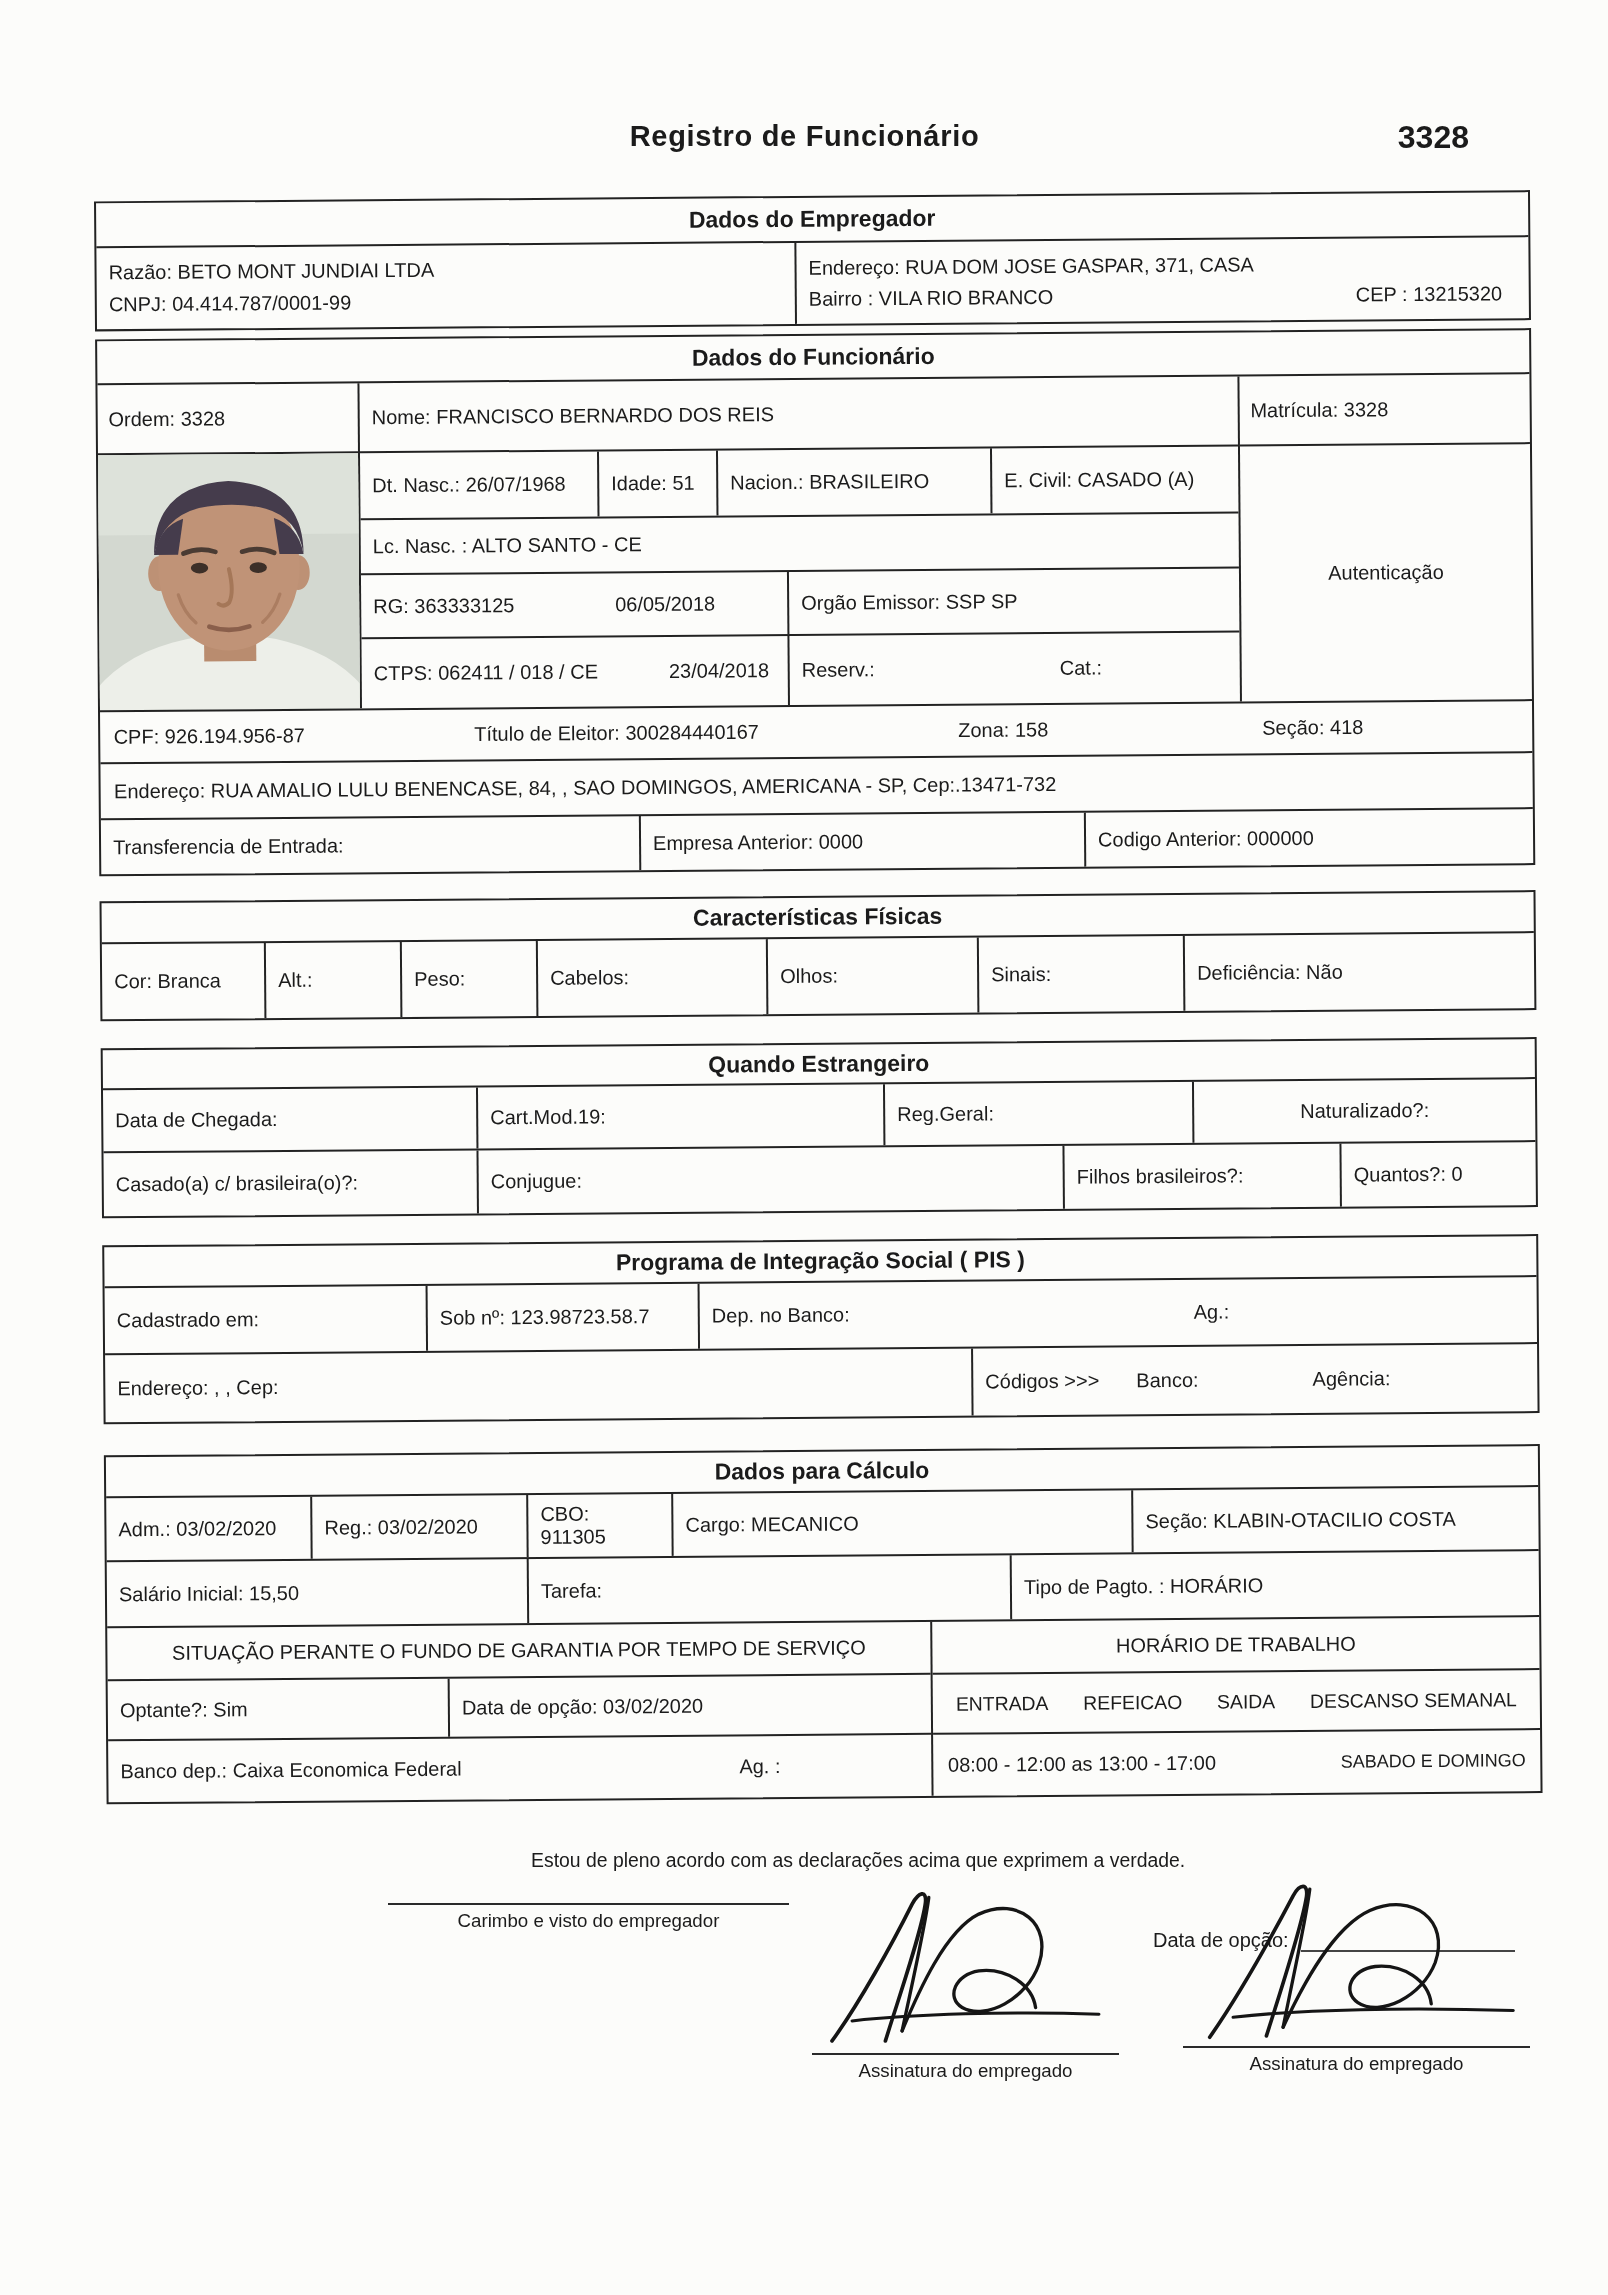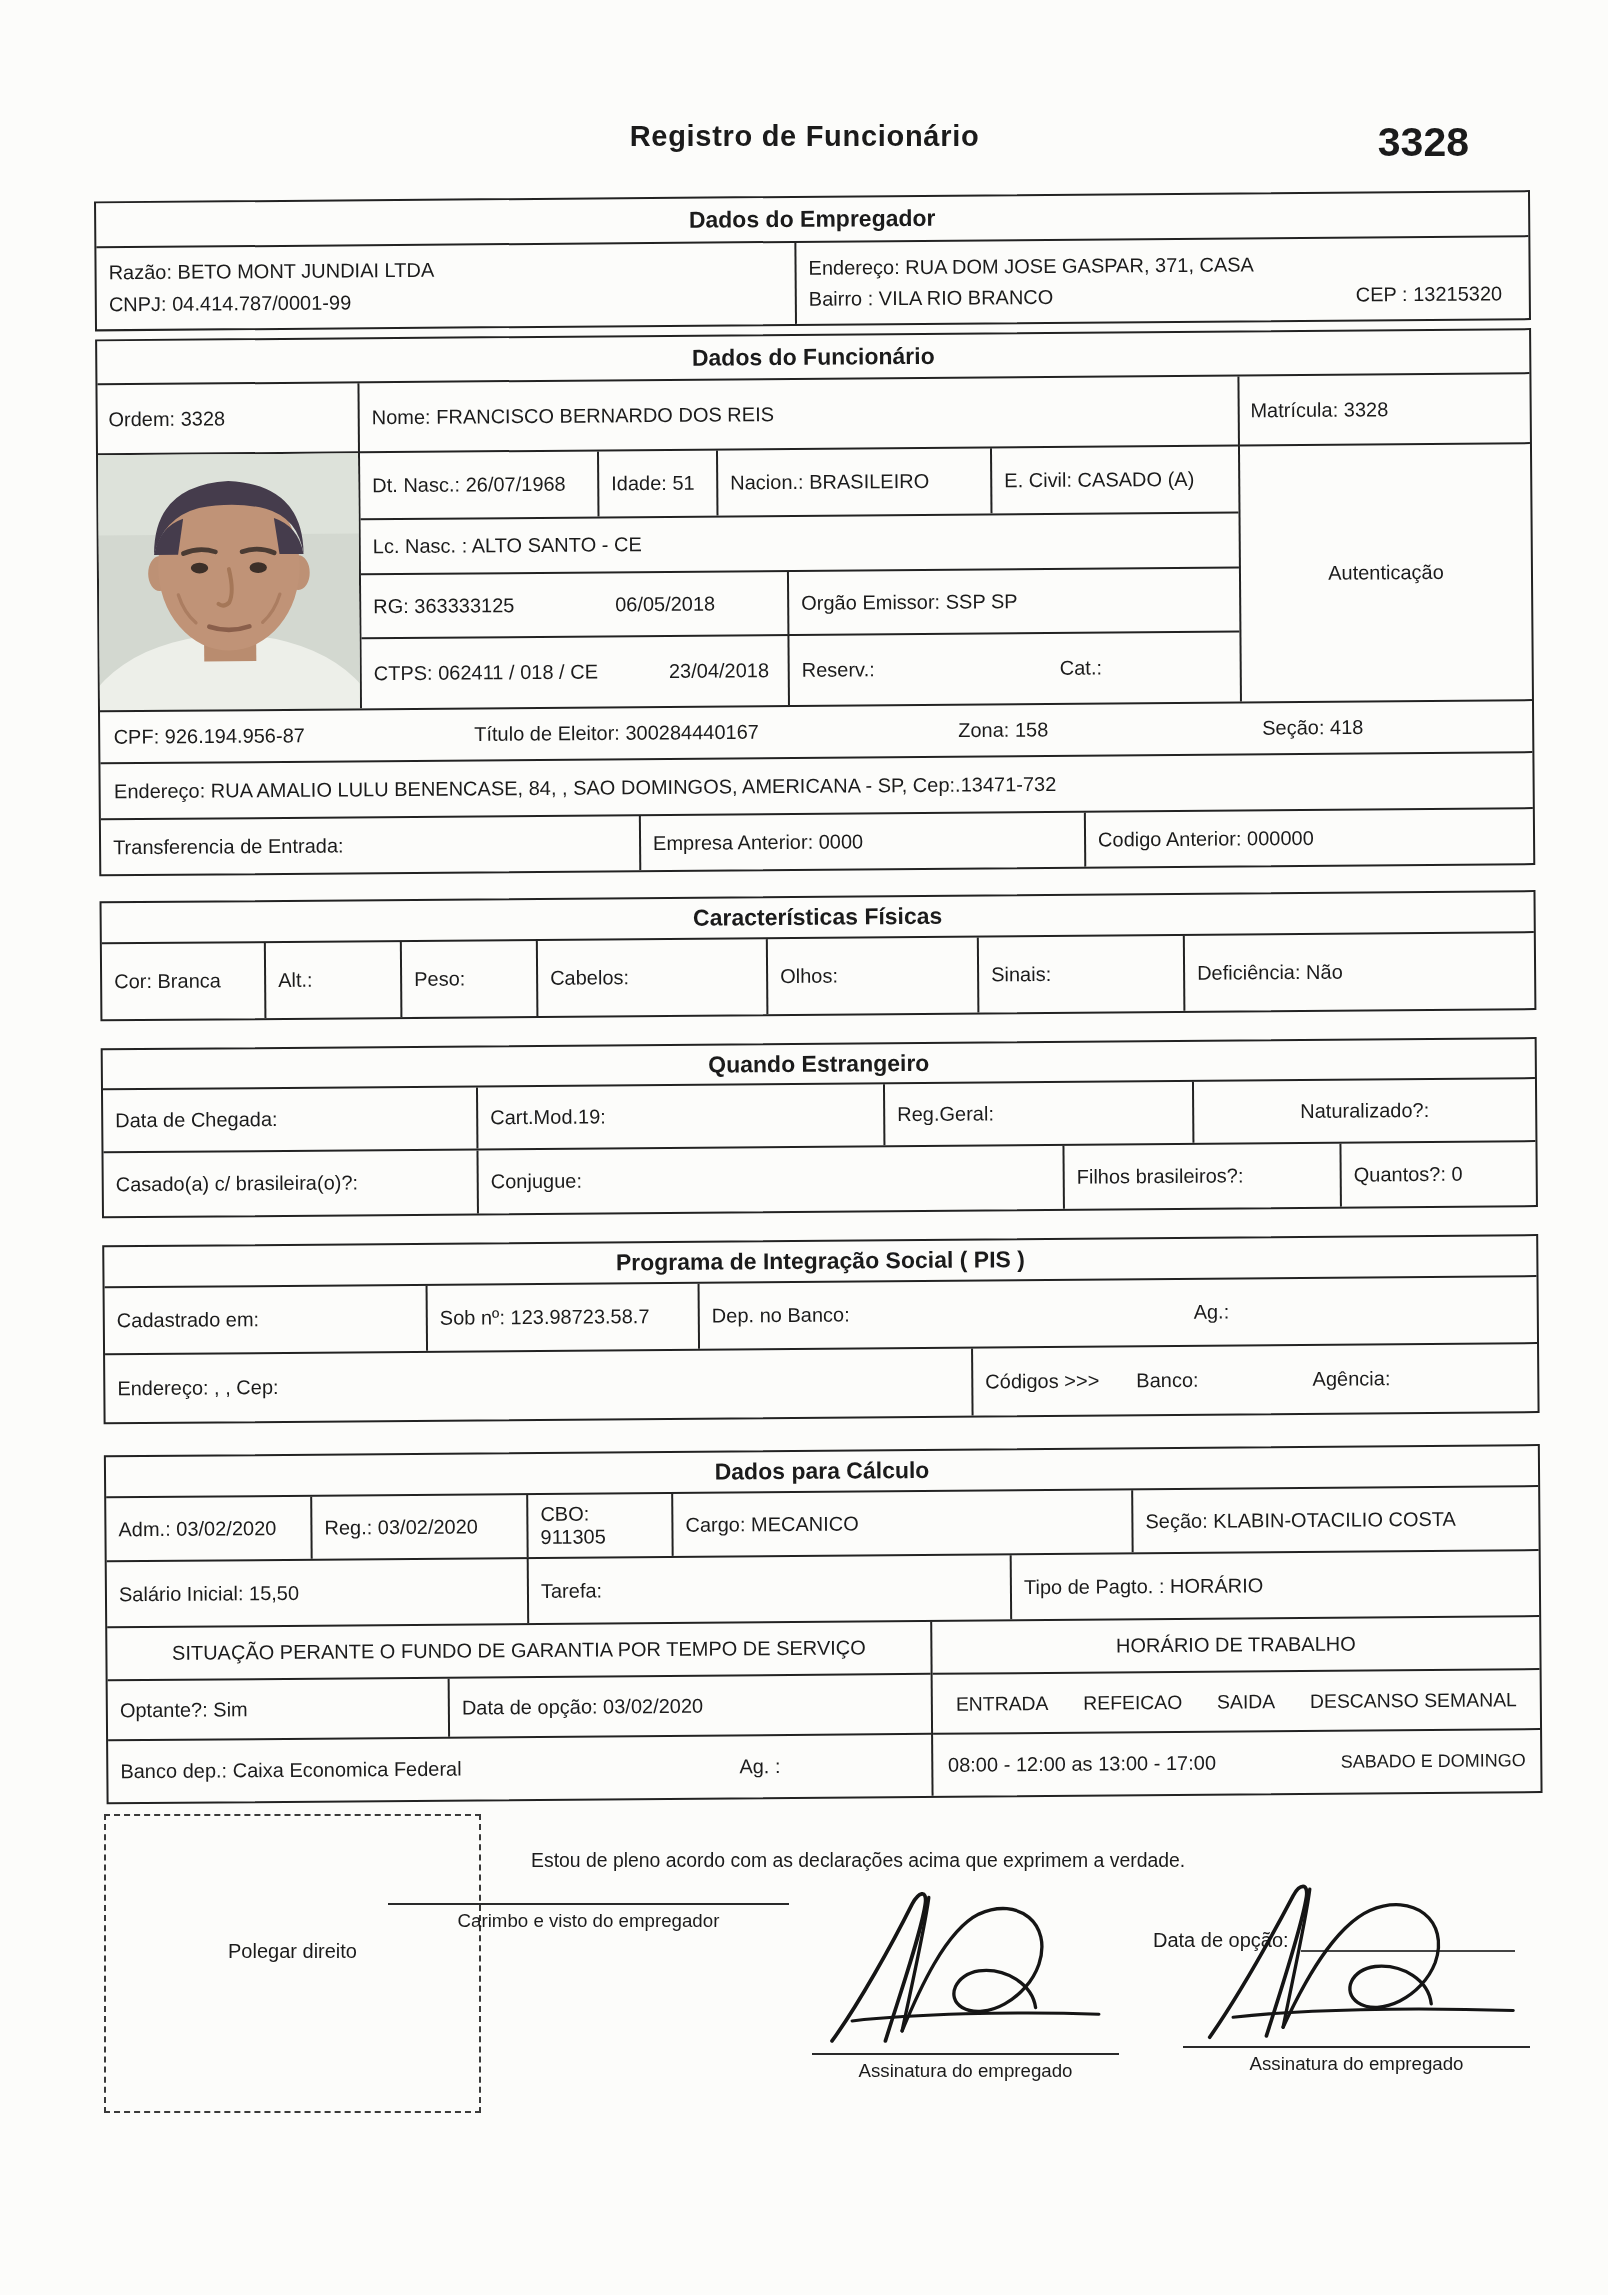--- a/index.html
+++ b/index.html
@@ -13,21 +13,21 @@
     position:relative;
     width:1609px;height:2295px;
     background:var(--paper);
     color:var(--ink);
     font-family:"Liberation Sans", sans-serif;
     font-size:20px;
     overflow:hidden;
   }
   .title-row{position:relative;padding-top:120px;text-align:center;}
   .doc-title{font-size:29px;font-weight:bold;letter-spacing:0.7px;display:inline-block;}
-  .doc-number{position:absolute;top:119px;right:140px;font-size:41px;font-weight:bold;}
+  .doc-number{position:absolute;top:119px;right:140px;font-size:32px;font-weight:bold;}
 
   .content{margin:45px 79px 0 94px;transform:rotate(-0.45deg);transform-origin:30% 0;}
 
   .section{border:2.7px solid var(--line);background:transparent;}
   .sec-header{
     border-bottom:2px solid var(--line);
     text-align:center;font-weight:bold;font-size:23px;
     display:flex;align-items:center;justify-content:center;
   }
   .row{display:flex;align-items:stretch;}
@@ -351,23 +351,20 @@
           <div class="times-row">
             <span>08:00  -  12:00 as 13:00 -  17:00</span>
             <span class="times-desc">SABADO E DOMINGO</span>
           </div>
         </div>
       </div>
     </div>
   </div>
 
   <div class="footer">
-    <div class="thumb-box">
-      <span>Polegar direito</span>
-    </div>
 
     <div class="declaration">Estou de pleno acordo com as declarações acima que exprimem a verdade.</div>
 
     <div class="saida-wrap">
       <span>Data de opção:</span>
       <span class="saida-line"></span>
     </div>
 
     <div class="sig-group sig-employer">
       <div class="sig-line"></div>

